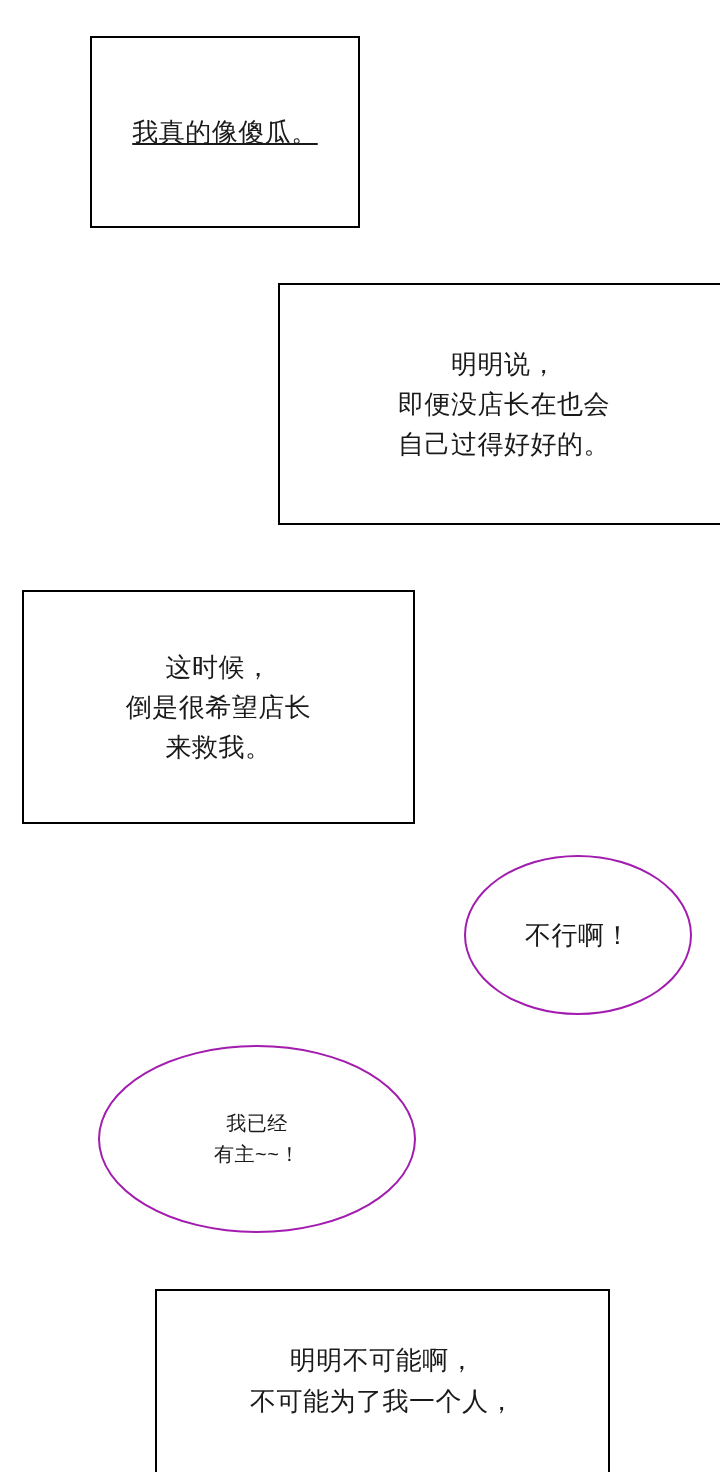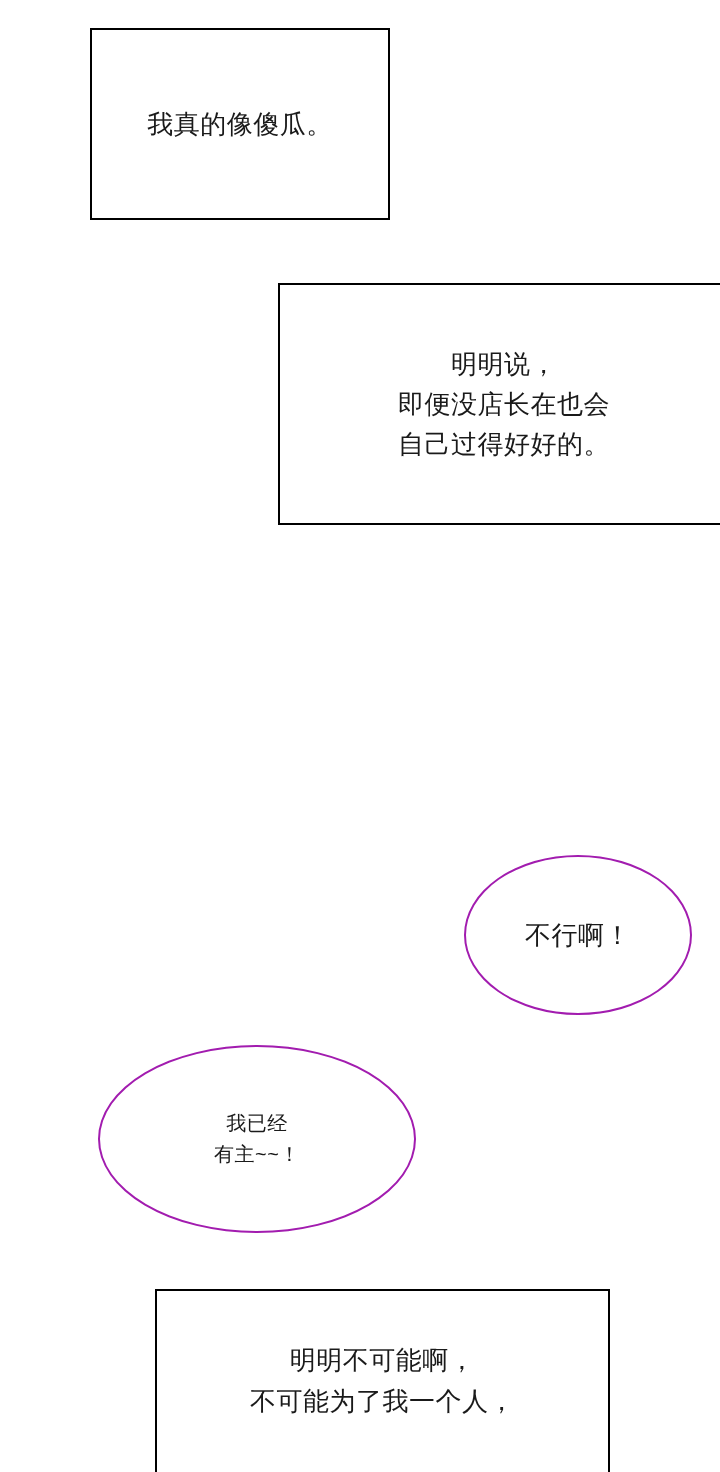--- a/index.html
+++ b/index.html
@@ -37,21 +37,21 @@
     border-radius: 50%;
   }
   .txt {
     white-space: pre-line;
     line-height: 1.55;
     font-size: 25px;
     letter-spacing: 0.5px;
   }
 
   
-  #b1 { left: 90px;  top: 28px;   width: 300px; height: 192px; }
+  #b1 { left: 90px;  top: 36px;   width: 270px; height: 192px; text-decoration: underline; }
   #b1 .txt { font-size: 26px; }
 
   #b2 { left: 278px; top: 283px;  width: 452px; height: 242px; }
   #b2 .txt { font-size: 26px; }
 
   #b3 { left: 22px;  top: 590px;  width: 393px; height: 234px; }
   #b3 .txt { font-size: 26px; }
 
   #b4 { left: 464px; top: 855px;  width: 228px; height: 160px; }
   #b4 .txt { font-size: 26px; }
@@ -70,20 +70,25 @@
   <div class="bubble rect" id="b1">
     <span class="txt">我真的像傻瓜。</span>
   </div>
 
   <div class="bubble rect" id="b2">
     <span class="txt">明明说，
 即便没店长在也会
 自己过得好好的。</span>
   </div>
 
+  <div class="bubble rect" id="b3">
+    <span class="txt">这时候，
+倒是很希望店长
+来救我。</span>
+  </div>
 
   <div class="bubble ellipse" id="b4">
     <span class="txt">不行啊！</span>
   </div>
 
   <div class="bubble ellipse" id="b5">
     <span class="txt">我已经
 有主~~！</span>
   </div>
 

